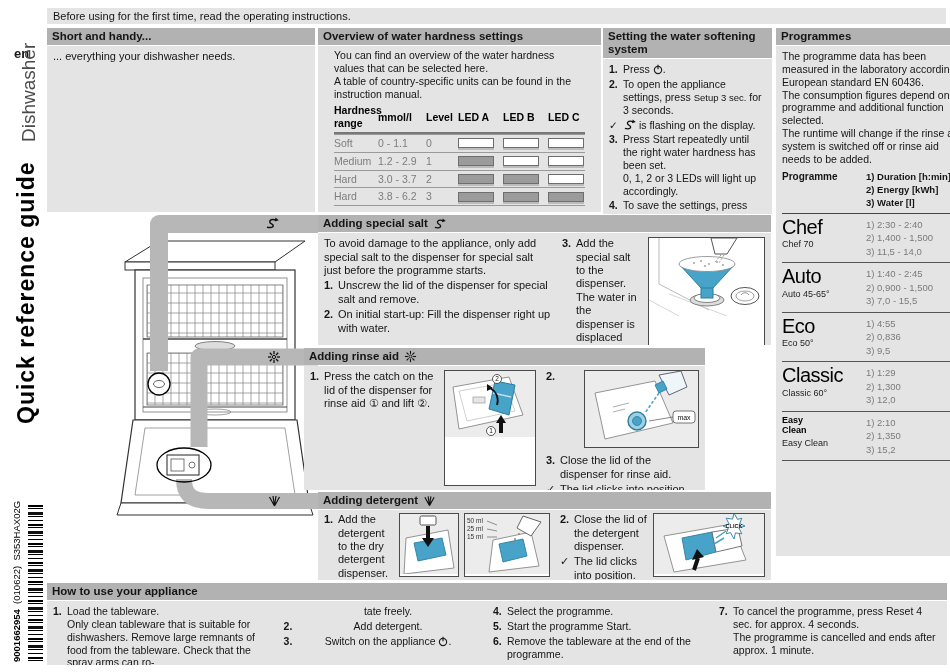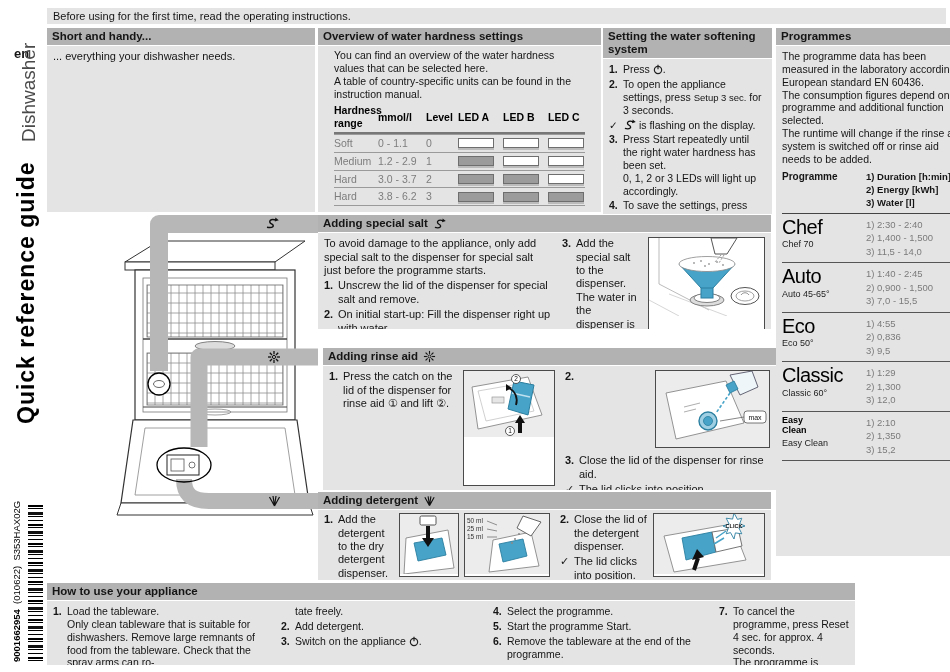--- a/index.html
+++ b/index.html
@@ -57,21 +57,21 @@
   .salt-left{width:228px;flex:none;}
   .salt-right{flex:1;}
   .rowflex{display:flex;gap:6px;}
   .rowflex .txt2{flex:1;}
   .rin-left{width:226px;flex:none;display:flex;gap:5px;}
   .rin-right{flex:1;}
   .det-left{width:226px;flex:none;display:flex;gap:5px;}
   .det-right{flex:1;display:flex;gap:6px;}
   .ubody{display:flex;gap:12px;font-size:10.5px;}
   .ucol1{width:216px;flex:none;}
-  .ucol2{width:200px;flex:none;}
+  .ucol2{width:200px;flex:none;text-align:center;}
   .ucol3{width:214px;flex:none;}
   .ucol4{flex:1;} .mt6{margin-top:6px;}
   .icon-inline{vertical-align:-2px;}
   svg text{font-family:"Liberation Sans","DejaVu Sans",sans-serif;}
 </style>
 </head>
 <body>
 
 <div id="page">
 
@@ -344,21 +344,21 @@
   </svg>
 
   <div class="sec" style="left:318px;top:215px;width:453px;">
     <div class="sec-head">
       <span>Adding special salt</span>
       <svg width="13" height="12" viewBox="0 0 14 13">
           <path d="M11,3 C5,1 3,5 6.5,6.8 C10,8.6 8,11.6 2,10.2" fill="none" stroke="#111" stroke-width="1.4"></path>
           <polygon points="10.4,0.6 13.8,3.2 9.8,4.6" fill="#111"></polygon>
         </svg>
     </div>
-    <div class="sec-body salt-body" style="height:96px;justify-content:space-between;">
+    <div class="sec-body salt-body" style="height:112px;justify-content:space-between;">
       <div class="salt-left">
         <div style="margin-bottom:2px;">To avoid damage to the appliance, only add special salt to the dispenser for special salt just before the programme starts.</div>
         <div class="step">
             <span class="num">1.</span>
             <span class="txt">Unscrew the lid of the dispenser for special salt and remove.</span>
           </div>
         <div class="step">
             <span class="num">2.</span>
             <span class="txt">On initial start-up: Fill the dispenser right up with water.</span>
           </div>
@@ -393,21 +393,21 @@
               <ellipse cx="96" cy="58" rx="9" ry="5" fill="none" stroke="#888" stroke-width="0.8"></ellipse>
               <path d="M92,57 C94,54 98,54 100,57" fill="none" stroke="#777" stroke-width="0.8"></path>
             </svg>
           </div>
         </div>
 
       </div>
     </div>
   </div>
 
-  <div class="sec" style="left:323px;top:348px;width:453px;">
+  <div class="sec" style="left:304px;top:348px;width:401px;">
     <div class="sec-head">
       <span>Adding rinse aid</span>
       <svg width="13" height="13" viewBox="0 0 14 14">
           <g stroke="#111" stroke-width="1.2">
             <line x1="7" y1="1" x2="7" y2="4.2"></line>
             <line x1="7" y1="9.8" x2="7" y2="13"></line>
             <line x1="1" y1="7" x2="4.2" y2="7"></line>
             <line x1="9.8" y1="7" x2="13" y2="7"></line>
             <line x1="2.8" y1="2.8" x2="5" y2="5"></line>
             <line x1="9" y1="9" x2="11.2" y2="11.2"></line>
@@ -536,21 +536,21 @@
             <line x1="40" y1="56" x2="44" y2="44" stroke="#111" stroke-width="4"></line>
             <polygon points="38,46 50,43 43,35" fill="#111"></polygon>
             <polygon points="91,12 84.9,14 87.8,19.8 81.4,18.9 80,25 76.5,18.6 72.2,19.8 74.3,14.4 69,12 75.1,10 72.2,4.2 78.6,5.1 80,-1 83.5,5.4 87.8,4.2 85.7,9.6" fill="#fff" stroke="#2b7fa0" stroke-width="0.9"></polygon>
             <text x="80" y="14" font-size="5.5" font-weight="bold" text-anchor="middle" fill="#111">CLICK</text>
           </svg>
         </div>
       </div>
     </div>
   </div>
 
-  <div class="sec" style="left:47px;top:583px;width:808px;">
+  <div class="sec" style="left:47px;top:583px;width:900px;">
     <div class="sec-head">
         <span>How to use your appliance</span>
       </div>
     <div class="sec-body ubody" style="height:64px;">
       <div class="ucol1">
         <div class="step">
           <span class="num">1.</span>
           <span class="txt">
               <div>Load the tableware.</div>
               <div>Only clean tableware that is suitable for dish­washers. Remove large remnants of food from the tableware. Check that the spray arms can ro-</div>

